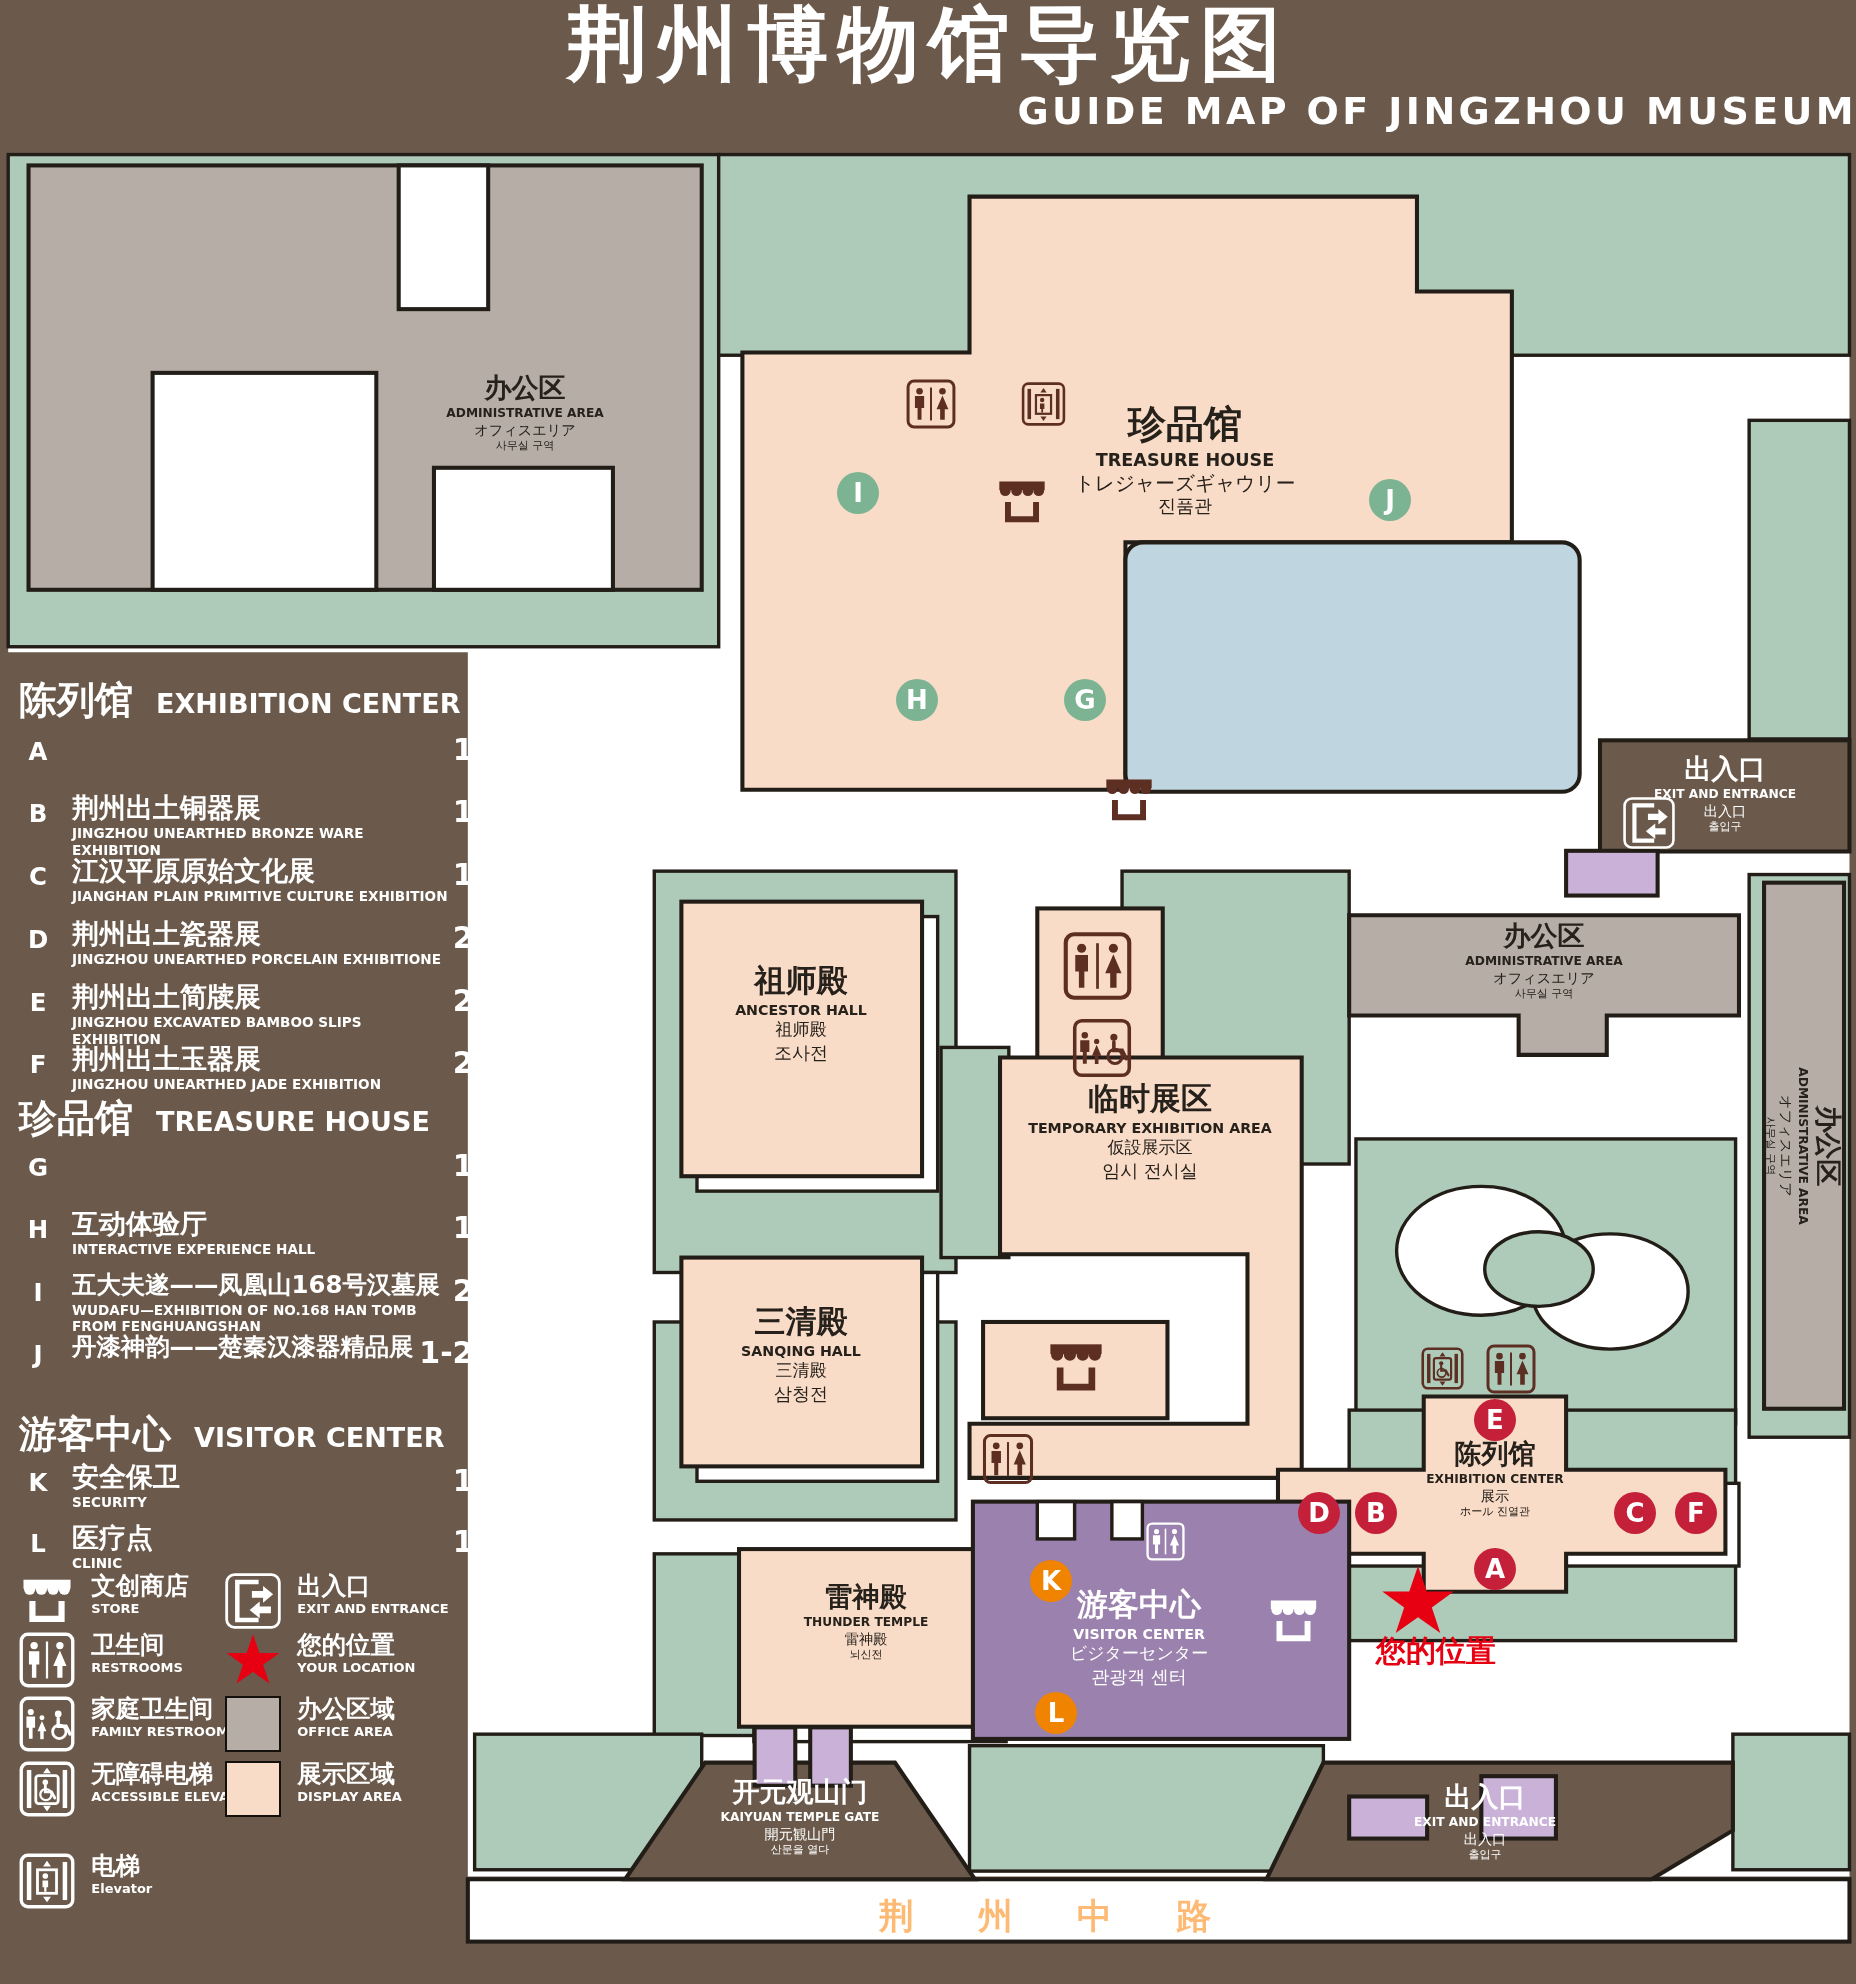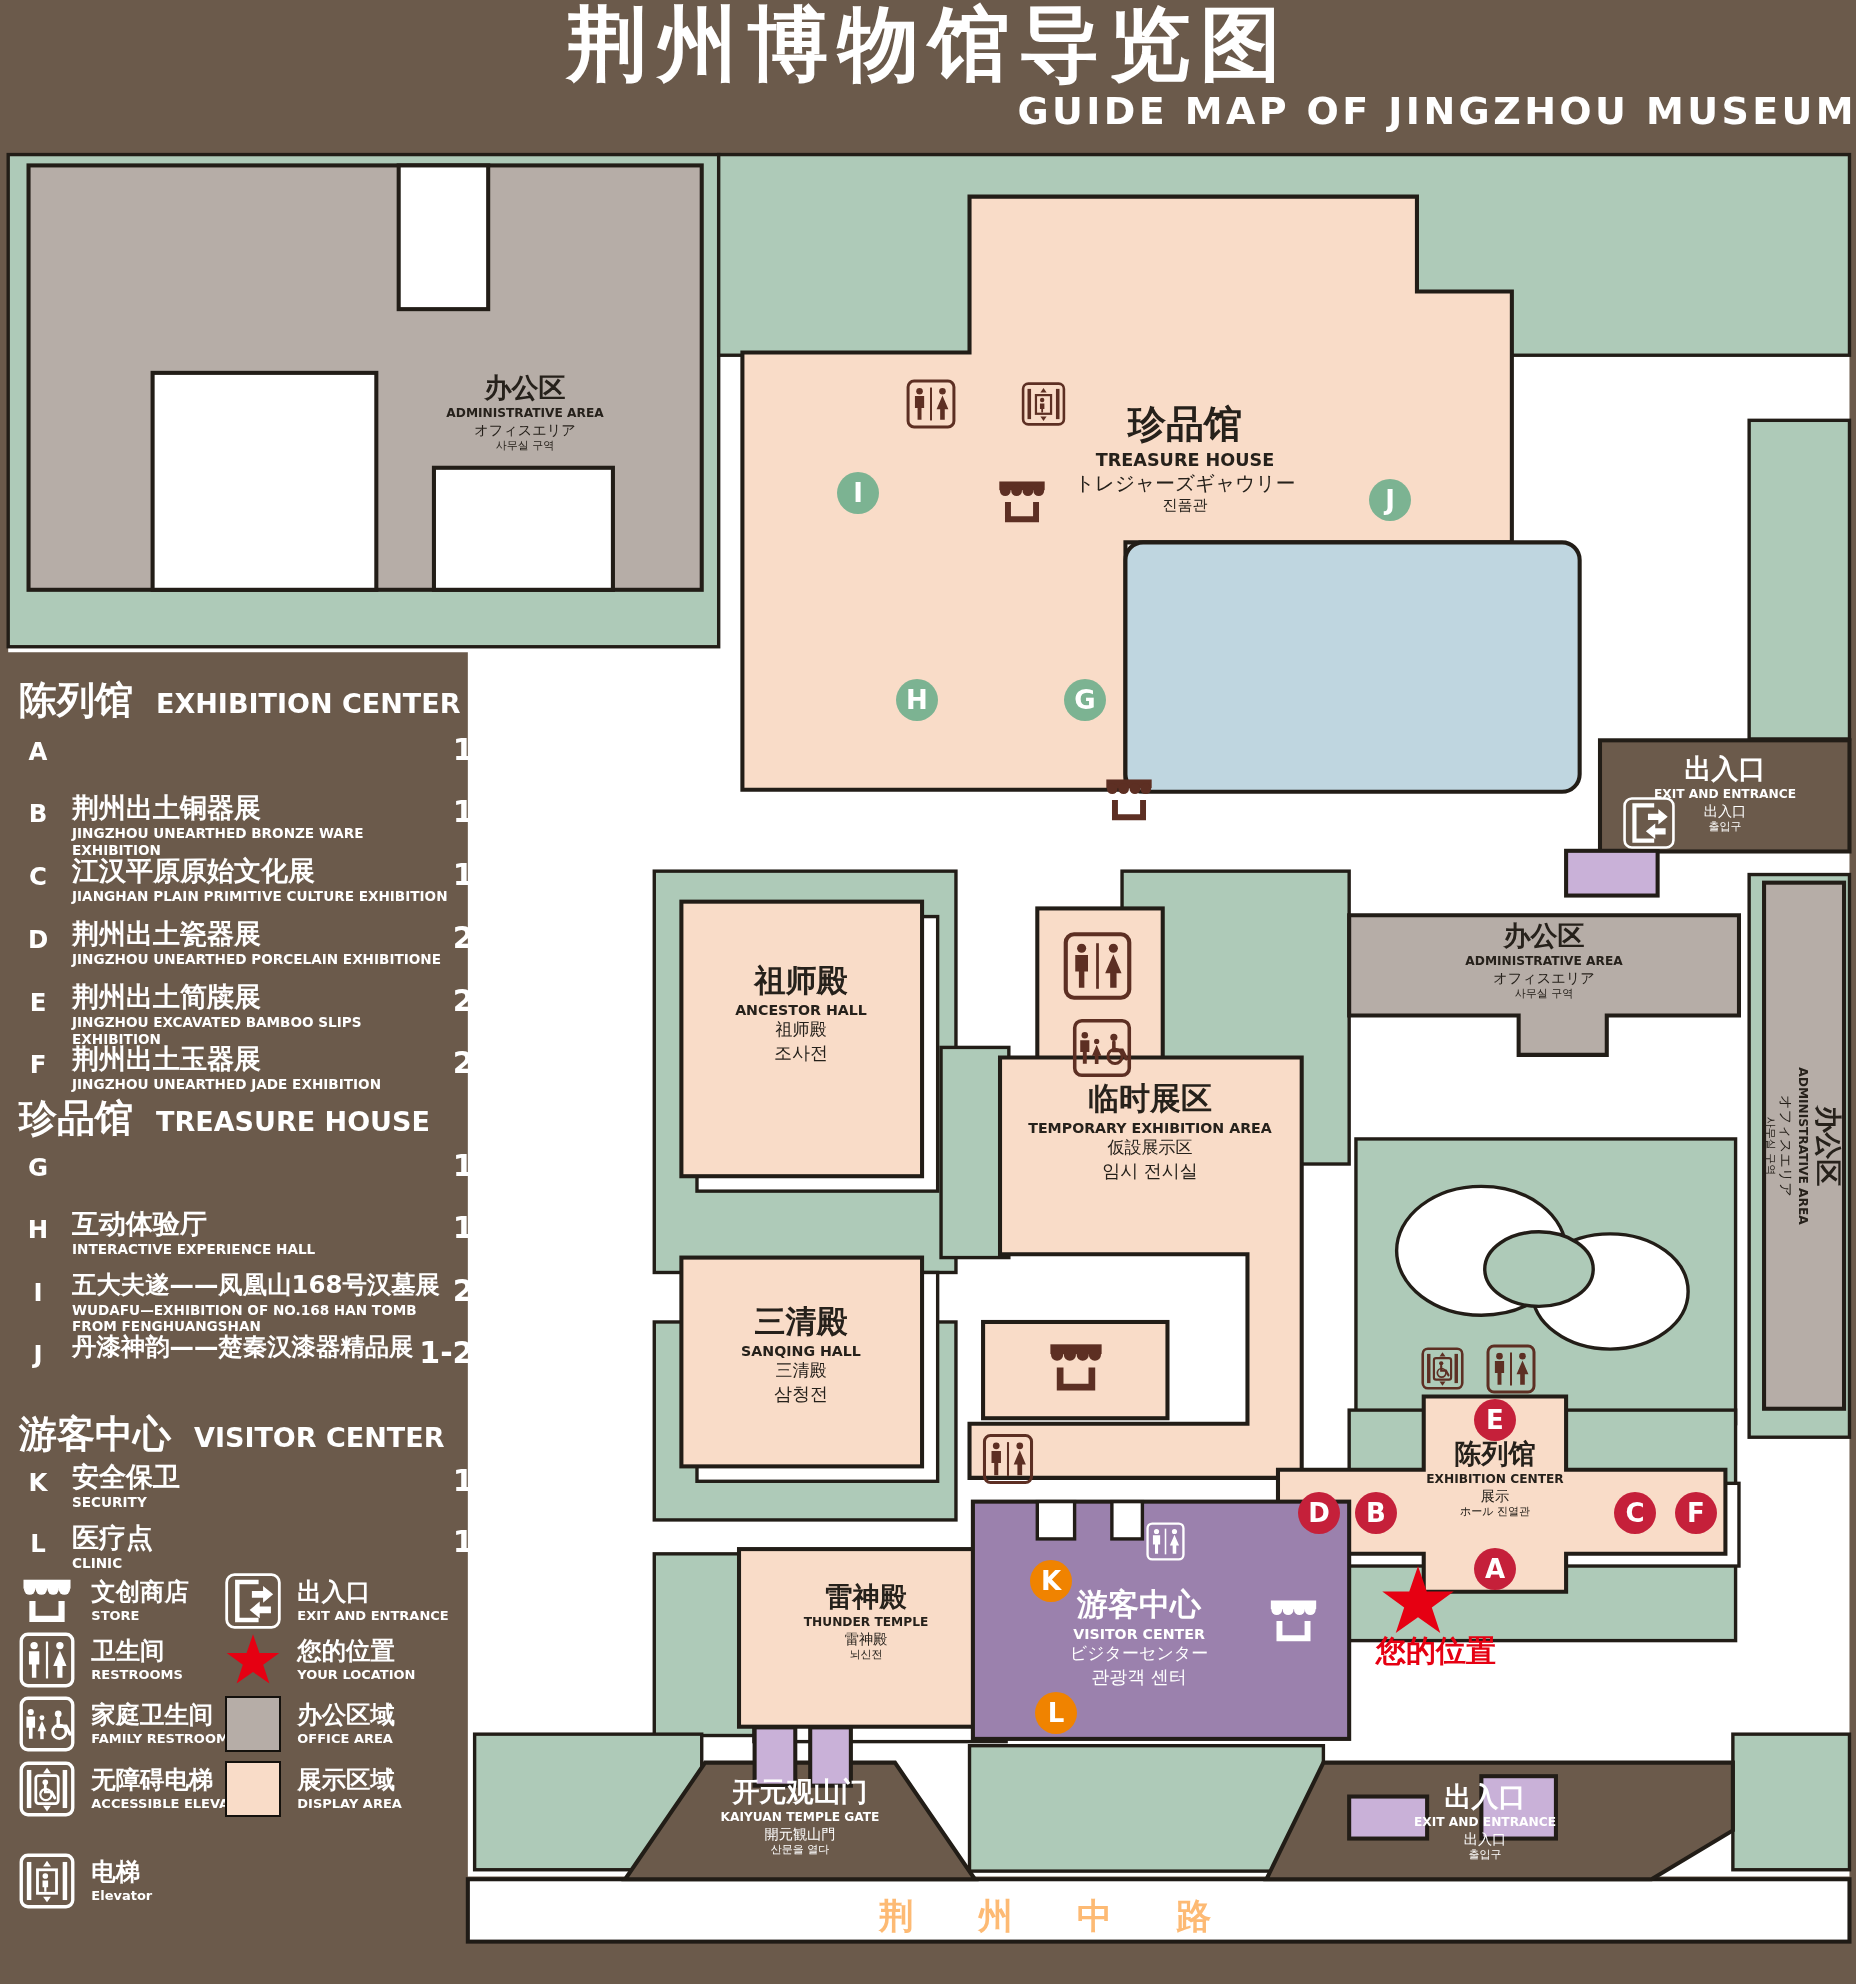--- a/index.html
+++ b/index.html
@@ -19,21 +19,21 @@
   svg.map{position:absolute;left:0;top:0;}
   
   .bl{position:absolute;text-align:center;transform:translateX(-50%);
       color:#26211b;line-height:1.28;white-space:nowrap;}
   .bl.light{color:#fff;}
   .bl .l1{font-size:31px;font-weight:800;}
   .bl .l2{font-size:14.2px;font-weight:700;}
   .bl .l3{font-size:17px;}
   .bl .l4{font-size:18px;}
   .bl.big .l1{font-size:38px;}  .bl.big .l2{font-size:17.6px;}
-  .bl.big .l3{font-size:19.7px;}  .bl.big .l4{font-size:15px;}
+  .bl.big .l3{font-size:19.7px;}  .bl.big .l4{font-size:18px;font-family:Liberation Mono, monospace;}
   .bl.small .l1{font-size:27px;}.bl.small .l2{font-size:12.2px;}
   .bl.small .l3{font-size:14.2px;}.bl.small .l4{font-size:11px;}
   .bl.rot{transform:translate(-50%,-50%) rotate(90deg);}
   .road-label{position:absolute;transform:translateX(-50%);color:#fdba74;
     font-size:35px;font-weight:800;letter-spacing:26px;white-space:nowrap;}
   .loc-label{position:absolute;transform:translateX(-50%);color:#e60012;
     font-size:30px;font-weight:800;white-space:nowrap;}
   
   .mk{position:absolute;width:42px;height:42px;border-radius:50%;
     transform:translate(-50%,-50%);display:flex;align-items:center;justify-content:center;
@@ -46,21 +46,21 @@
   .lg-sec{position:absolute;left:19px;width:475px;color:#fff;display:flex;align-items:baseline;gap:23px;}
   .lg-sec .z{font-size:38px;font-weight:900;}
   .lg-sec .e{font-size:27px;font-weight:800;}
   .lg-row{position:absolute;left:19px;width:475px;color:#fff;display:flex;gap:15px;}
   .badge{flex:0 0 38px;width:38px;height:38px;border-radius:50%;margin-top:1.4px;
     display:flex;align-items:center;justify-content:center;color:#fff;font-size:24.4px;font-weight:800;}
   .lg-txt{width:380px;}
   .lg-zh{font-size:27px;font-weight:700;line-height:1.1;}
   .lg-en{font-size:13.6px;font-weight:600;margin-top:2.7px;line-height:1.2;}
   .lg-floor{position:absolute;right:0;top:1.4px;font-size:30px;font-weight:600;}
-  .sym-row{position:absolute;display:flex;align-items:center;gap:16.3px;color:#fff;}
+  .sym-row{position:absolute;display:flex;align-items:flex-start;gap:16.3px;color:#fff;}
   .sym-ic{width:56px;height:56px;flex:0 0 56px;}
   .sym-zh{font-size:24.4px;font-weight:700;line-height:1.05;}
   .sym-en{font-size:13px;font-weight:600;margin-top:2.7px;}
   .swatch{width:56px;height:56px;flex:0 0 56px;border:2.7px solid #14110d;box-sizing:border-box;}
   .swatch.office{background:#b6ada7}.swatch.display{background:#f9dcc8}
 </style>
 </head>
 <body>
 
 <svg width="0" height="0" style="position:absolute" aria-hidden="true">

